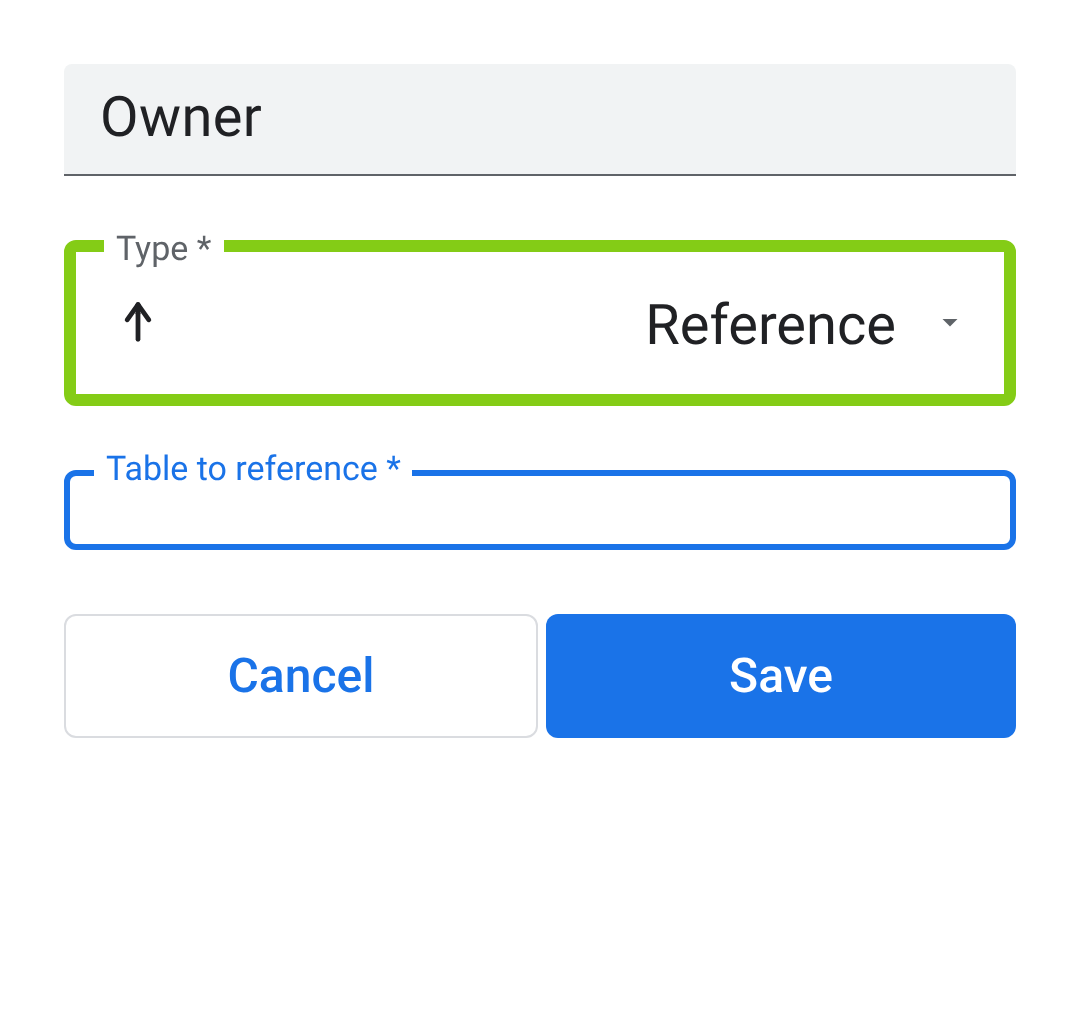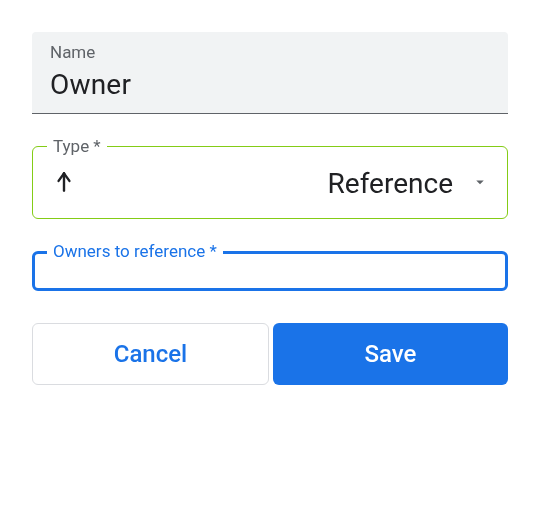--- a/index.html
+++ b/index.html
@@ -22,21 +22,21 @@
       margin-bottom: 6px;
     }
     .name-field .value {
       color: #202124;
       font-size: 28px;
       font-weight: 400;
       letter-spacing: 0.2px;
     }
     .outlined-field {
       position: relative;
-      border: 1px solid #84cc16;
+      border: 6px solid #84cc16;
       border-radius: 6px;
       padding: 20px 18px 18px 18px;
       margin-bottom: 32px;
     }
     .outlined-field .floating-label {
       position: absolute;
       top: -11px;
       left: 14px;
       background: #fff;
       padding: 0 6px;
@@ -97,21 +97,20 @@
     }
     .btn-save {
       background: #1a73e8;
       color: #fff;
     }
   </style>
 </head>
 <body>
 
 <div class="name-field">
-  <div class="label">Name</div>
   <div class="value">Owner</div>
 </div>
 
 <div class="outlined-field">
   <div class="floating-label">Type *</div>
   <div class="type-content">
     <span class="type-icon">
       <svg width="26" height="26" viewBox="0 0 24 24" fill="none" stroke="currentColor" stroke-width="2.2" stroke-linecap="round" stroke-linejoin="round">
         <path d="M12 20 V8"></path>
         <path d="M12 4 L7 11"></path>
@@ -122,19 +121,19 @@
     <span class="type-value">Reference</span>
     <span class="dropdown-arrow">
       <svg width="18" height="18" viewBox="0 0 24 24" fill="currentColor">
         <path d="M7 10l5 5 5-5z"></path>
       </svg>
     </span>
   </div>
 </div>
 
 <div class="outlined-field focused">
-  <div class="floating-label">Owners to reference *</div>
+  <div class="floating-label">Table to reference *</div>
 </div>
 
 <div class="button-row">
   <button class="btn btn-cancel">Cancel</button>
   <button class="btn btn-save">Save</button>
 </div>
 
 </body></html>

